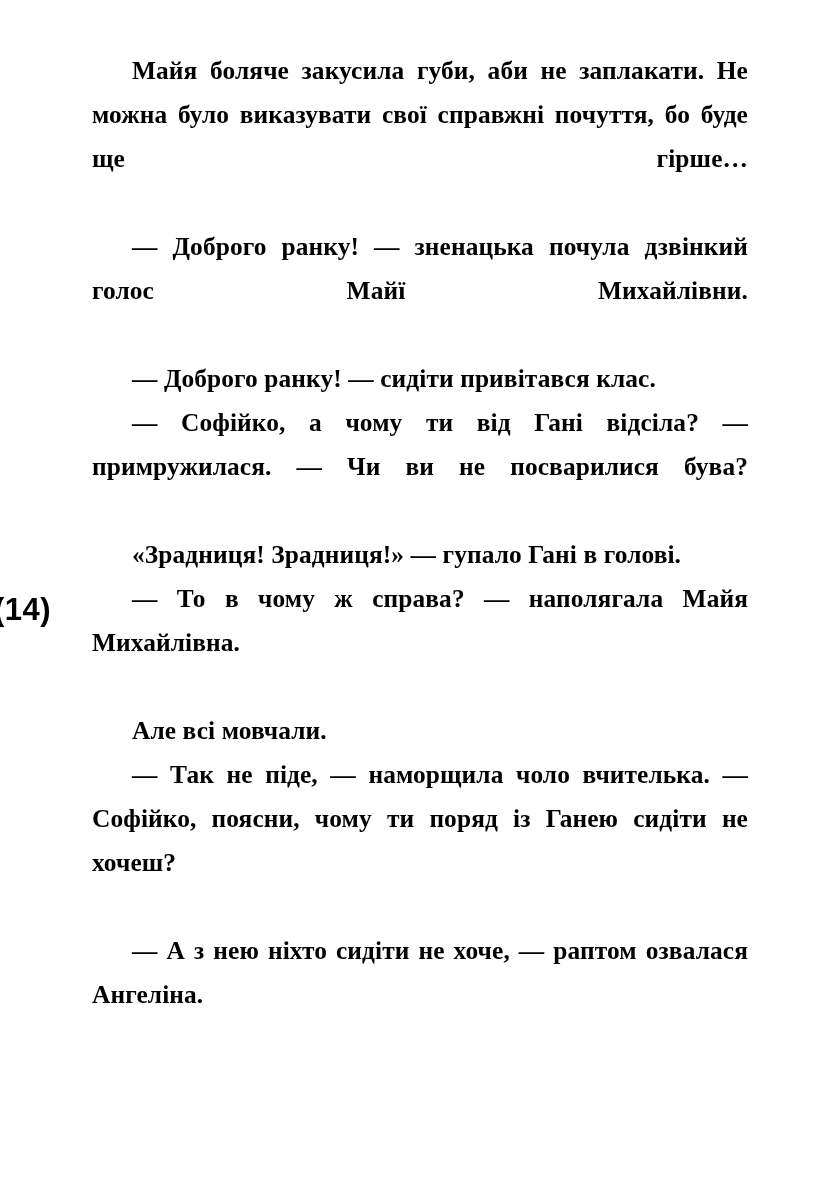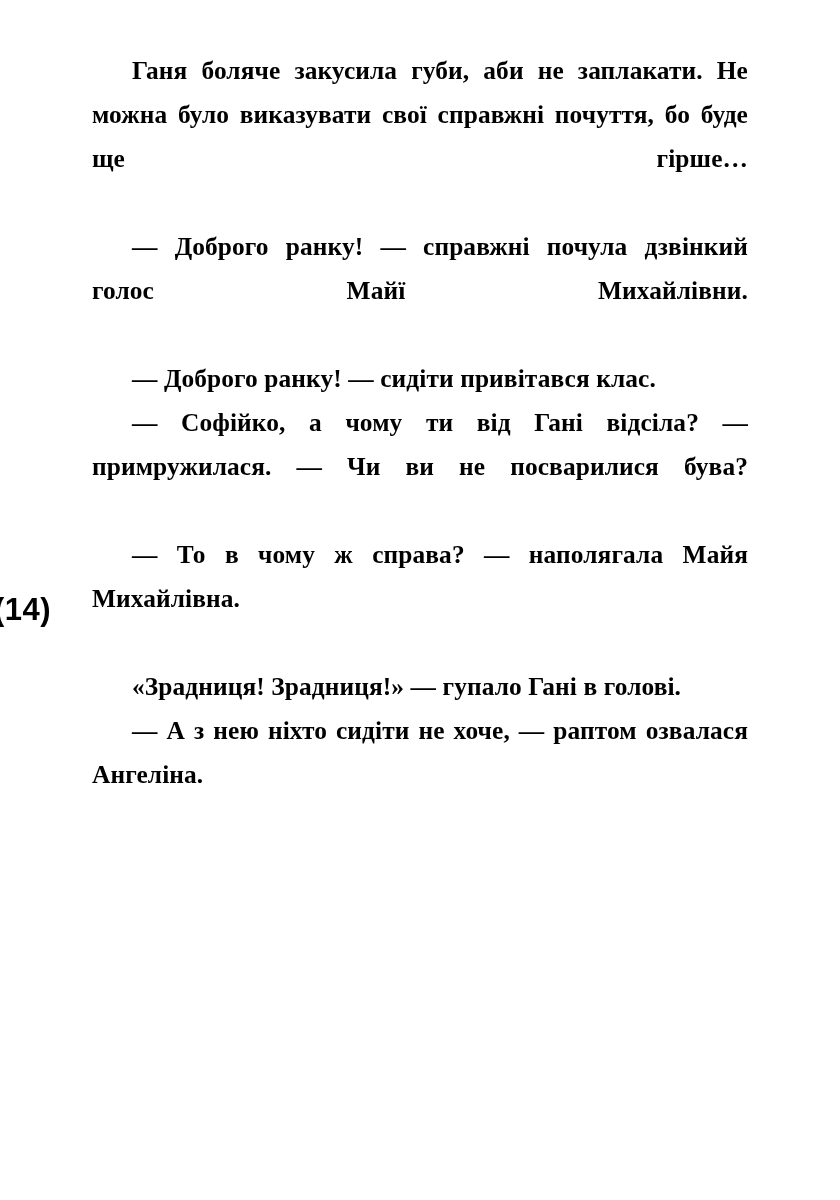--- a/index.html
+++ b/index.html
@@ -67,23 +67,25 @@
   .para.nojust::after { content: none; }
 </style>
 </head>
 <body>
 
 <div class="page">
 
   <div class="page-number">(14)</div>
 
   <div class="text-column">
-    <p class="para indent">Ганя боляче закусила губи, аби не заплакати. Не можна було виказувати свої справжні почуття, бо буде ще гірше…</p>
-    <p class="para indent">— Доброго ранку! — справжні почула дзвінкий голос Майї Михайлівни.</p>
+    <p class="para indent">Майя боляче закусила губи, аби не заплакати. Не можна було виказувати свої справжні почуття, бо буде ще гірше…</p>
+    <p class="para indent">— Доброго ранку! — зненацька почула дзвінкий голос Майї Михайлівни.</p>
     <p class="para indent nojust">— Доброго ранку! — сидіти привітався клас.</p>
     <p class="para indent">— Софійко, а чому ти від Гані відсіла? — примружилася. — Чи ви не посварилися бува?</p>
+    <p class="para indent nojust">«Зрадниця! Зрадниця!» — гупало Гані в голові.</p>
     <p class="para indent">— То в чому ж справа? — наполягала Майя Михайлівна.</p>
-    <p class="para indent nojust">«Зрадниця! Зрадниця!» — гупало Гані в голові.</p>
+    <p class="para indent nojust">Але всі мовчали.</p>
+    <p class="para indent">— Так не піде, — наморщила чоло вчителька. — Софійко, поясни, чому ти поряд із Ганею сидіти не хочеш?</p>
     <p class="para indent">— А з нею ніхто сидіти не хоче, — раптом озвалася Ангеліна.</p>
 
   </div>
 
 </div>
 
 </body></html>

